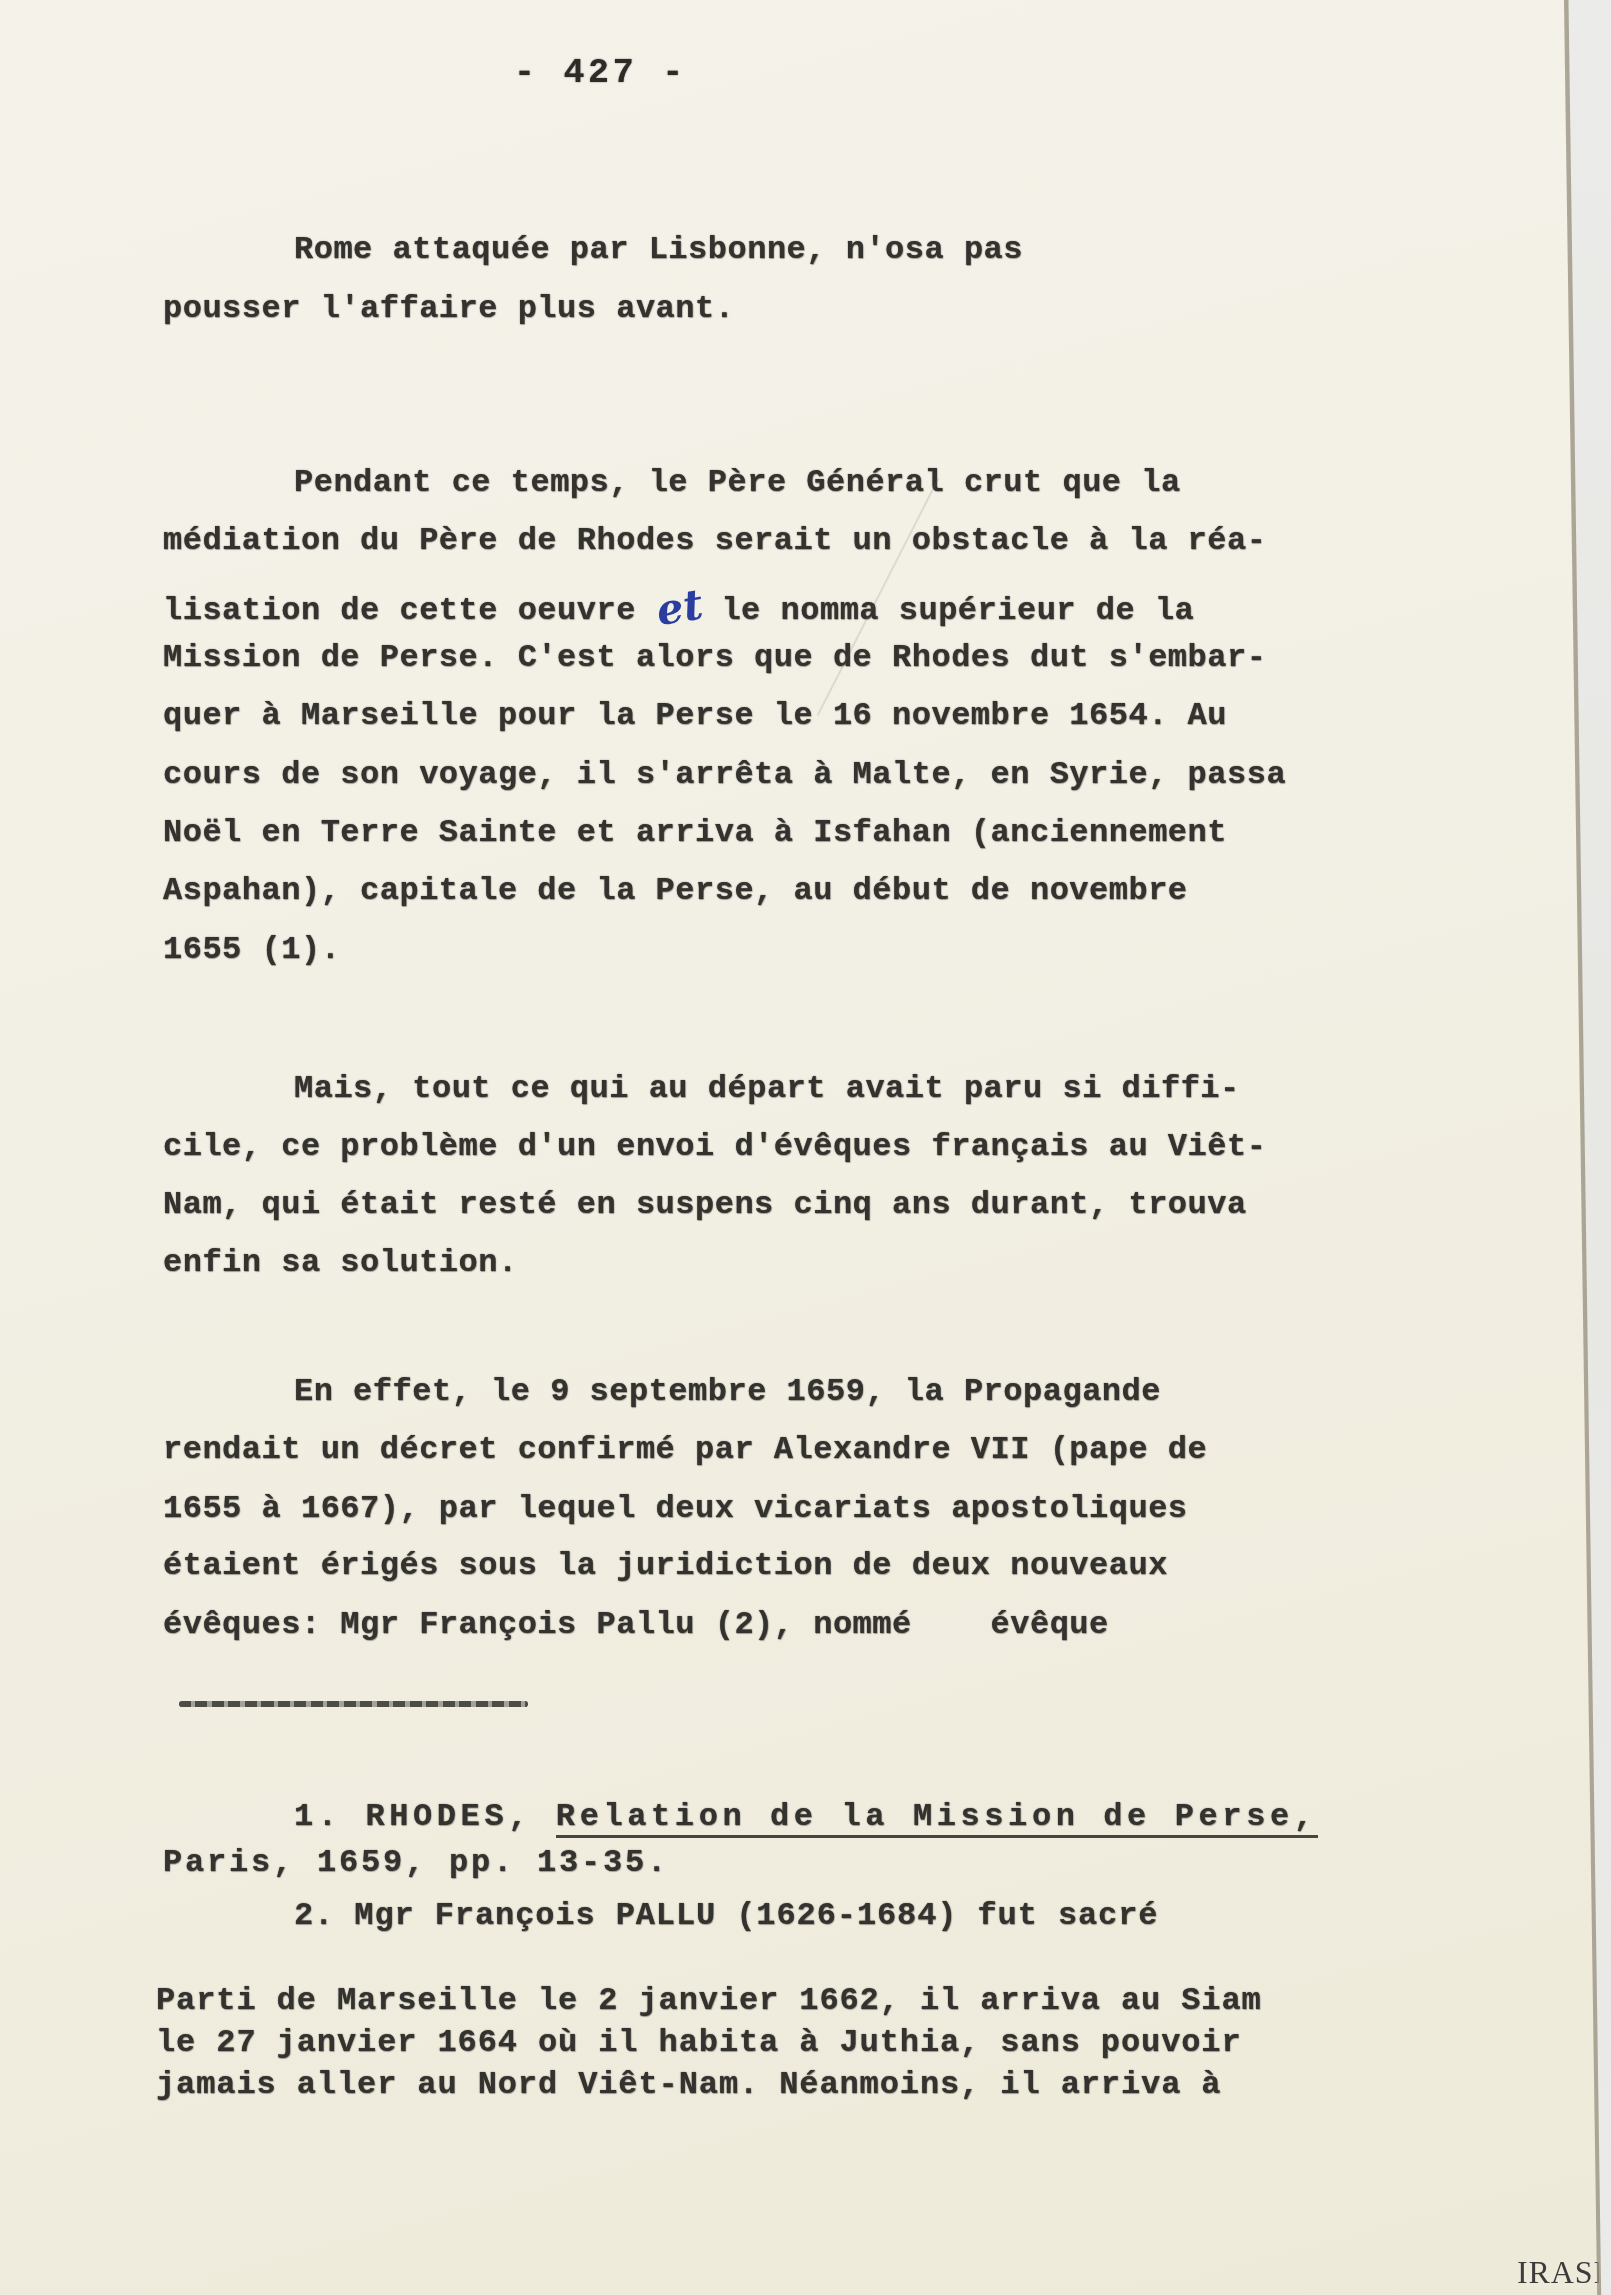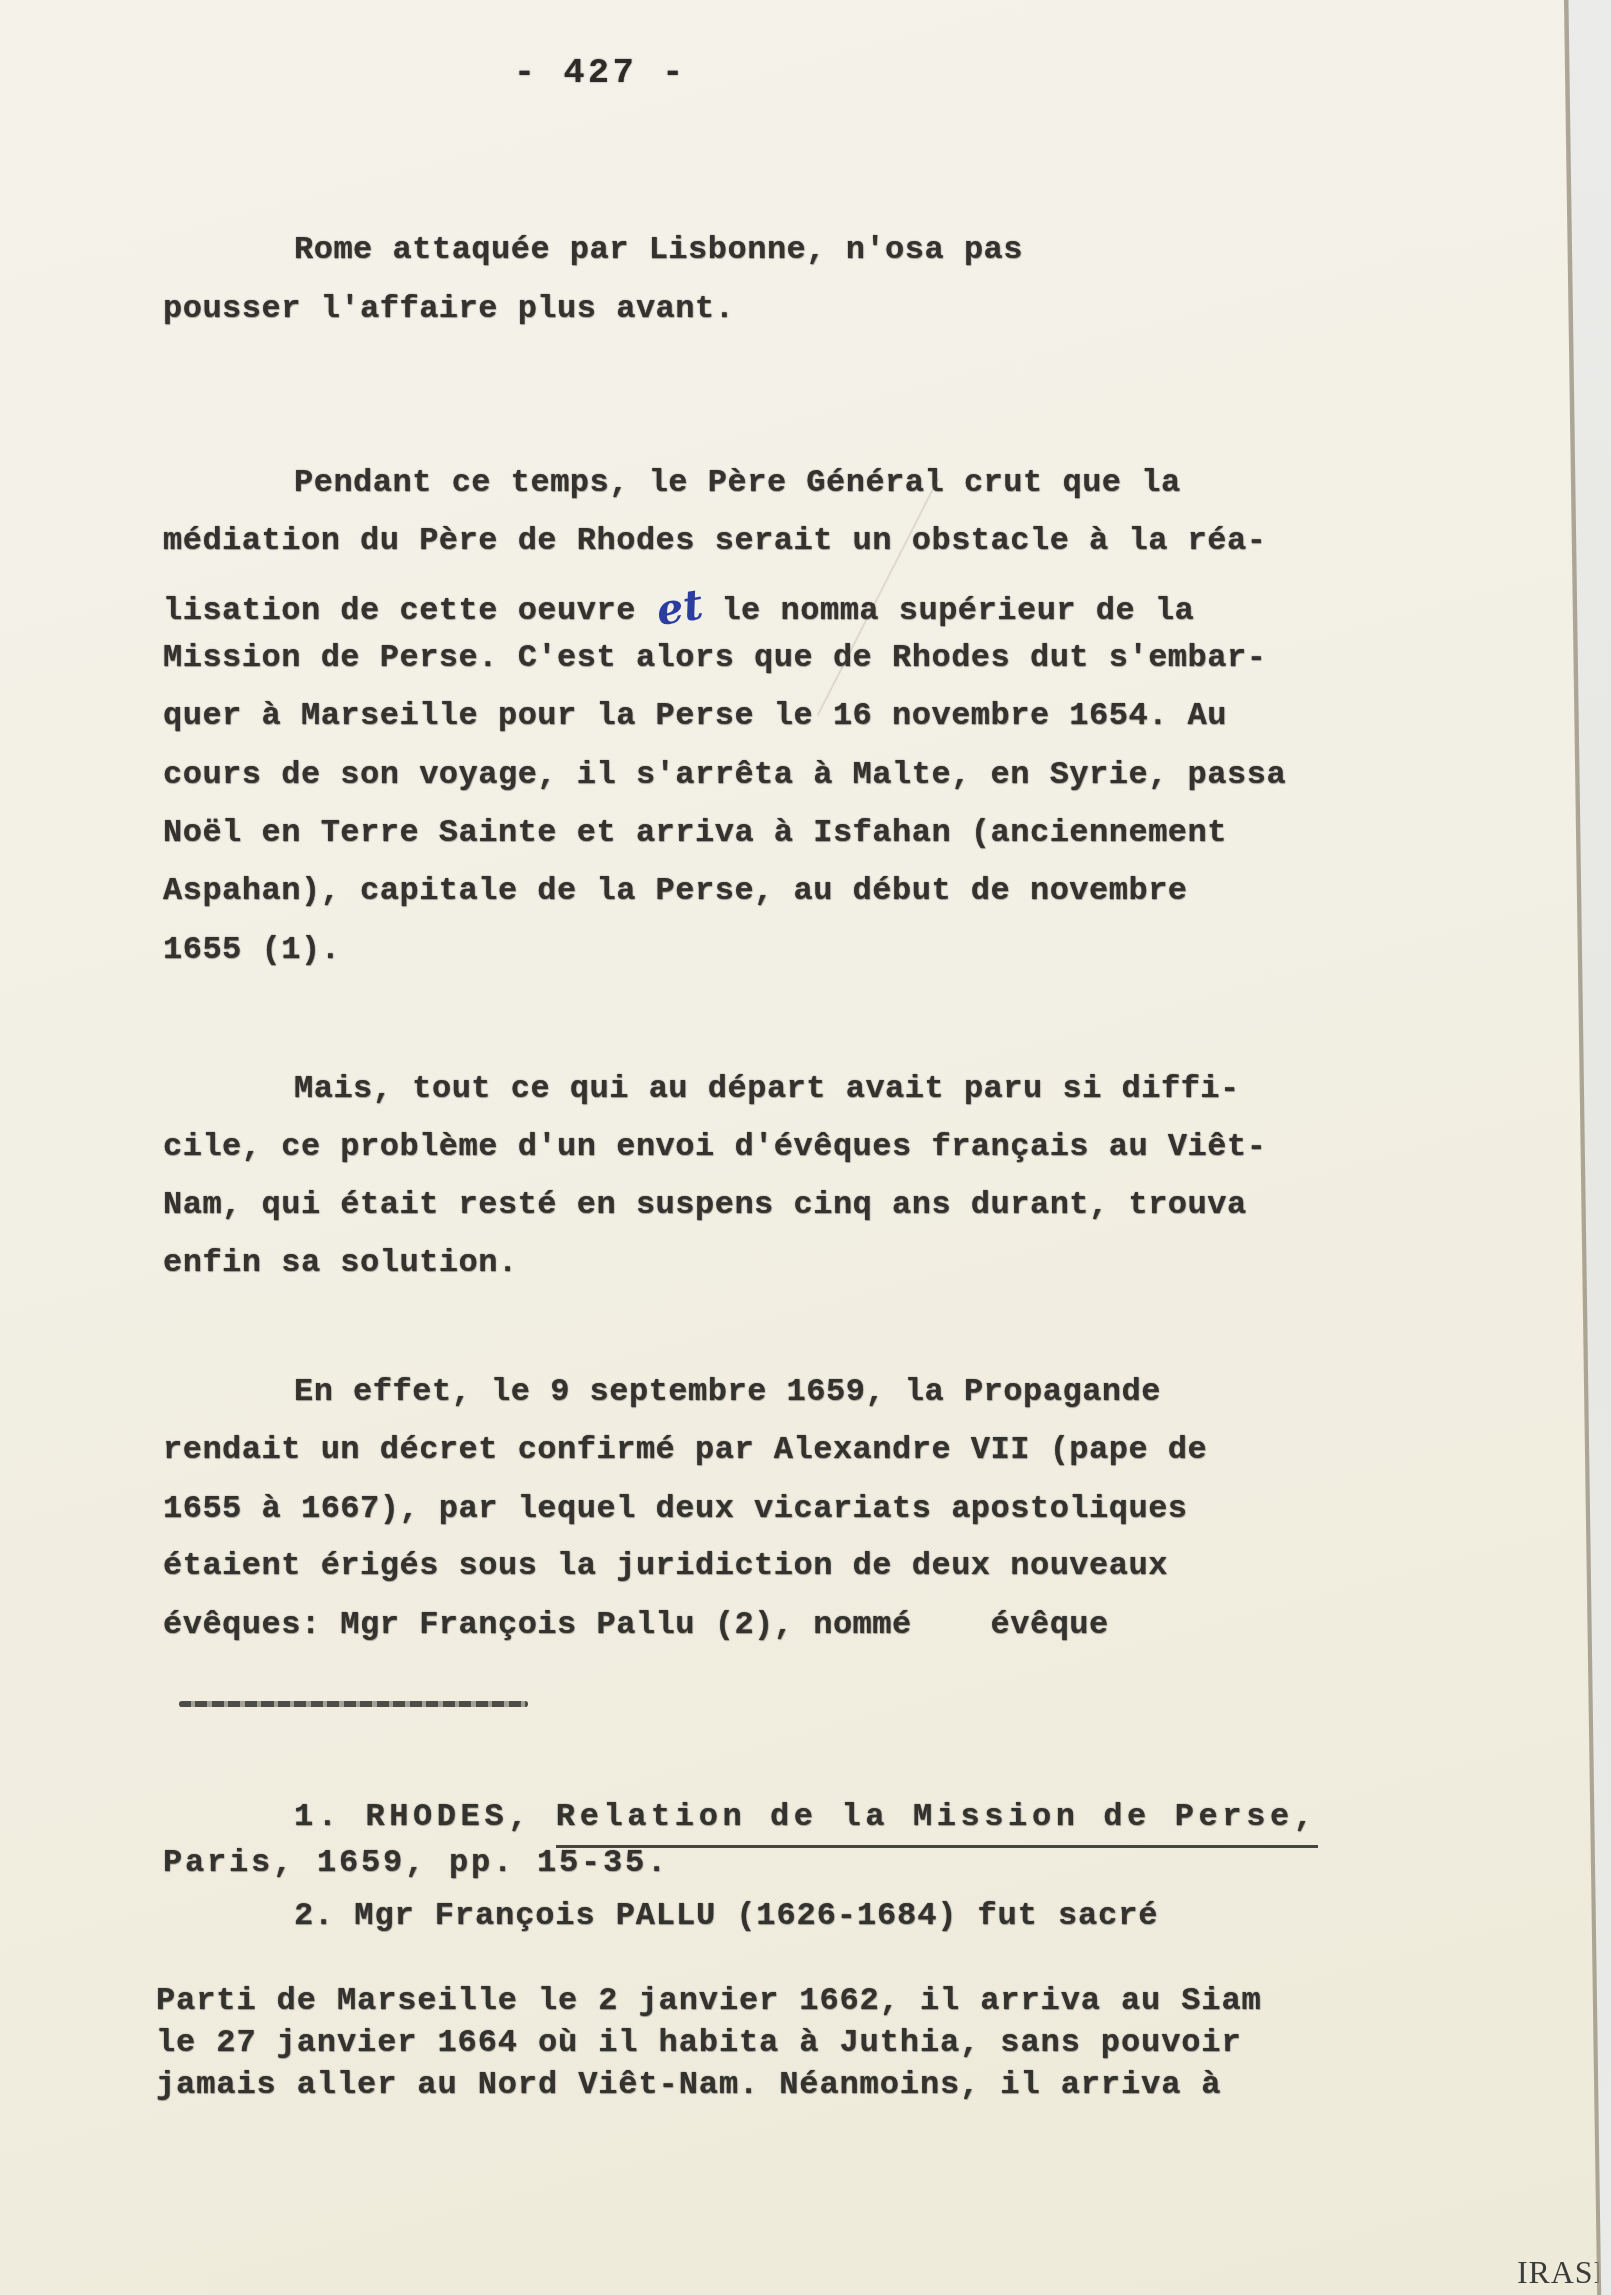--- a/index.html
+++ b/index.html
@@ -39,21 +39,21 @@
     color: #34322e;
     white-space: pre;
     text-shadow: 0 0 1.3px rgba(52,50,46,0.72), 0.6px 0.6px 0.8px rgba(52,50,46,0.35);
     font-weight: bold;
   }
   .fn1a { letter-spacing: 4.6px; }
   .fn1b { letter-spacing: 2.8px; }
   .fn2  { letter-spacing: 0.9px; }
   .underlined {
     border-bottom: 3.7px solid rgba(48,46,42,0.88);
-    padding-bottom: 10px;
+    padding-bottom: 0;
   }
   .hand-et {
     display: inline-block;
     font-family: "DejaVu Serif", serif;
     font-style: italic;
     font-size: 42px;
     color: #2b3d9e;
     letter-spacing: 0;
     transform: rotate(-9deg) translateY(2.8px);
     text-shadow: none;
@@ -107,21 +107,21 @@
 
   <div class="line" style="left:294px; top:1373px">En effet, le 9 septembre 1659, la Propagande</div>
   <div class="line" style="left:163px; top:1431px">rendait un décret confirmé par Alexandre VII (pape de</div>
   <div class="line" style="left:163px; top:1490px">1655 à 1667), par lequel deux vicariats apostoliques</div>
   <div class="line" style="left:163px; top:1547px">étaient érigés sous la juridiction de deux nouveaux</div>
   <div class="line" style="left:163px; top:1606px">évêques: Mgr François Pallu (2), nommé    évêque</div>
 
   <div class="sep"></div>
 
   <div class="line fn1a" style="left:294px; top:1798px"><span>1. RHODES, </span><span class="underlined">Relation de la Mission de Perse,</span></div>
-  <div class="line fn1b" style="left:163px; top:1844px">Paris, 1659, pp. 15-35.</div>
+  <div class="line fn1b" style="left:163px; top:1844px">Paris, 1659, pp. 13-35.</div>
 
   <div class="line fn2" style="left:294px; top:1897px">2. Mgr François PALLU (1626-1684) fut sacré</div>
   <div class="line fn2" style="left:156px; top:1982px">Parti de Marseille le 2 janvier 1662, il arriva au Siam</div>
   <div class="line fn2" style="left:156px; top:2024px">le 27 janvier 1664 où il habita à Juthia, sans pouvoir</div>
   <div class="line fn2" style="left:156px; top:2066px">jamais aller au Nord Viêt-Nam. Néanmoins, il arriva à</div>
 
   <div class="scratch"></div>
 
   <div class="watermark">IRASIA</div>
 </div>

